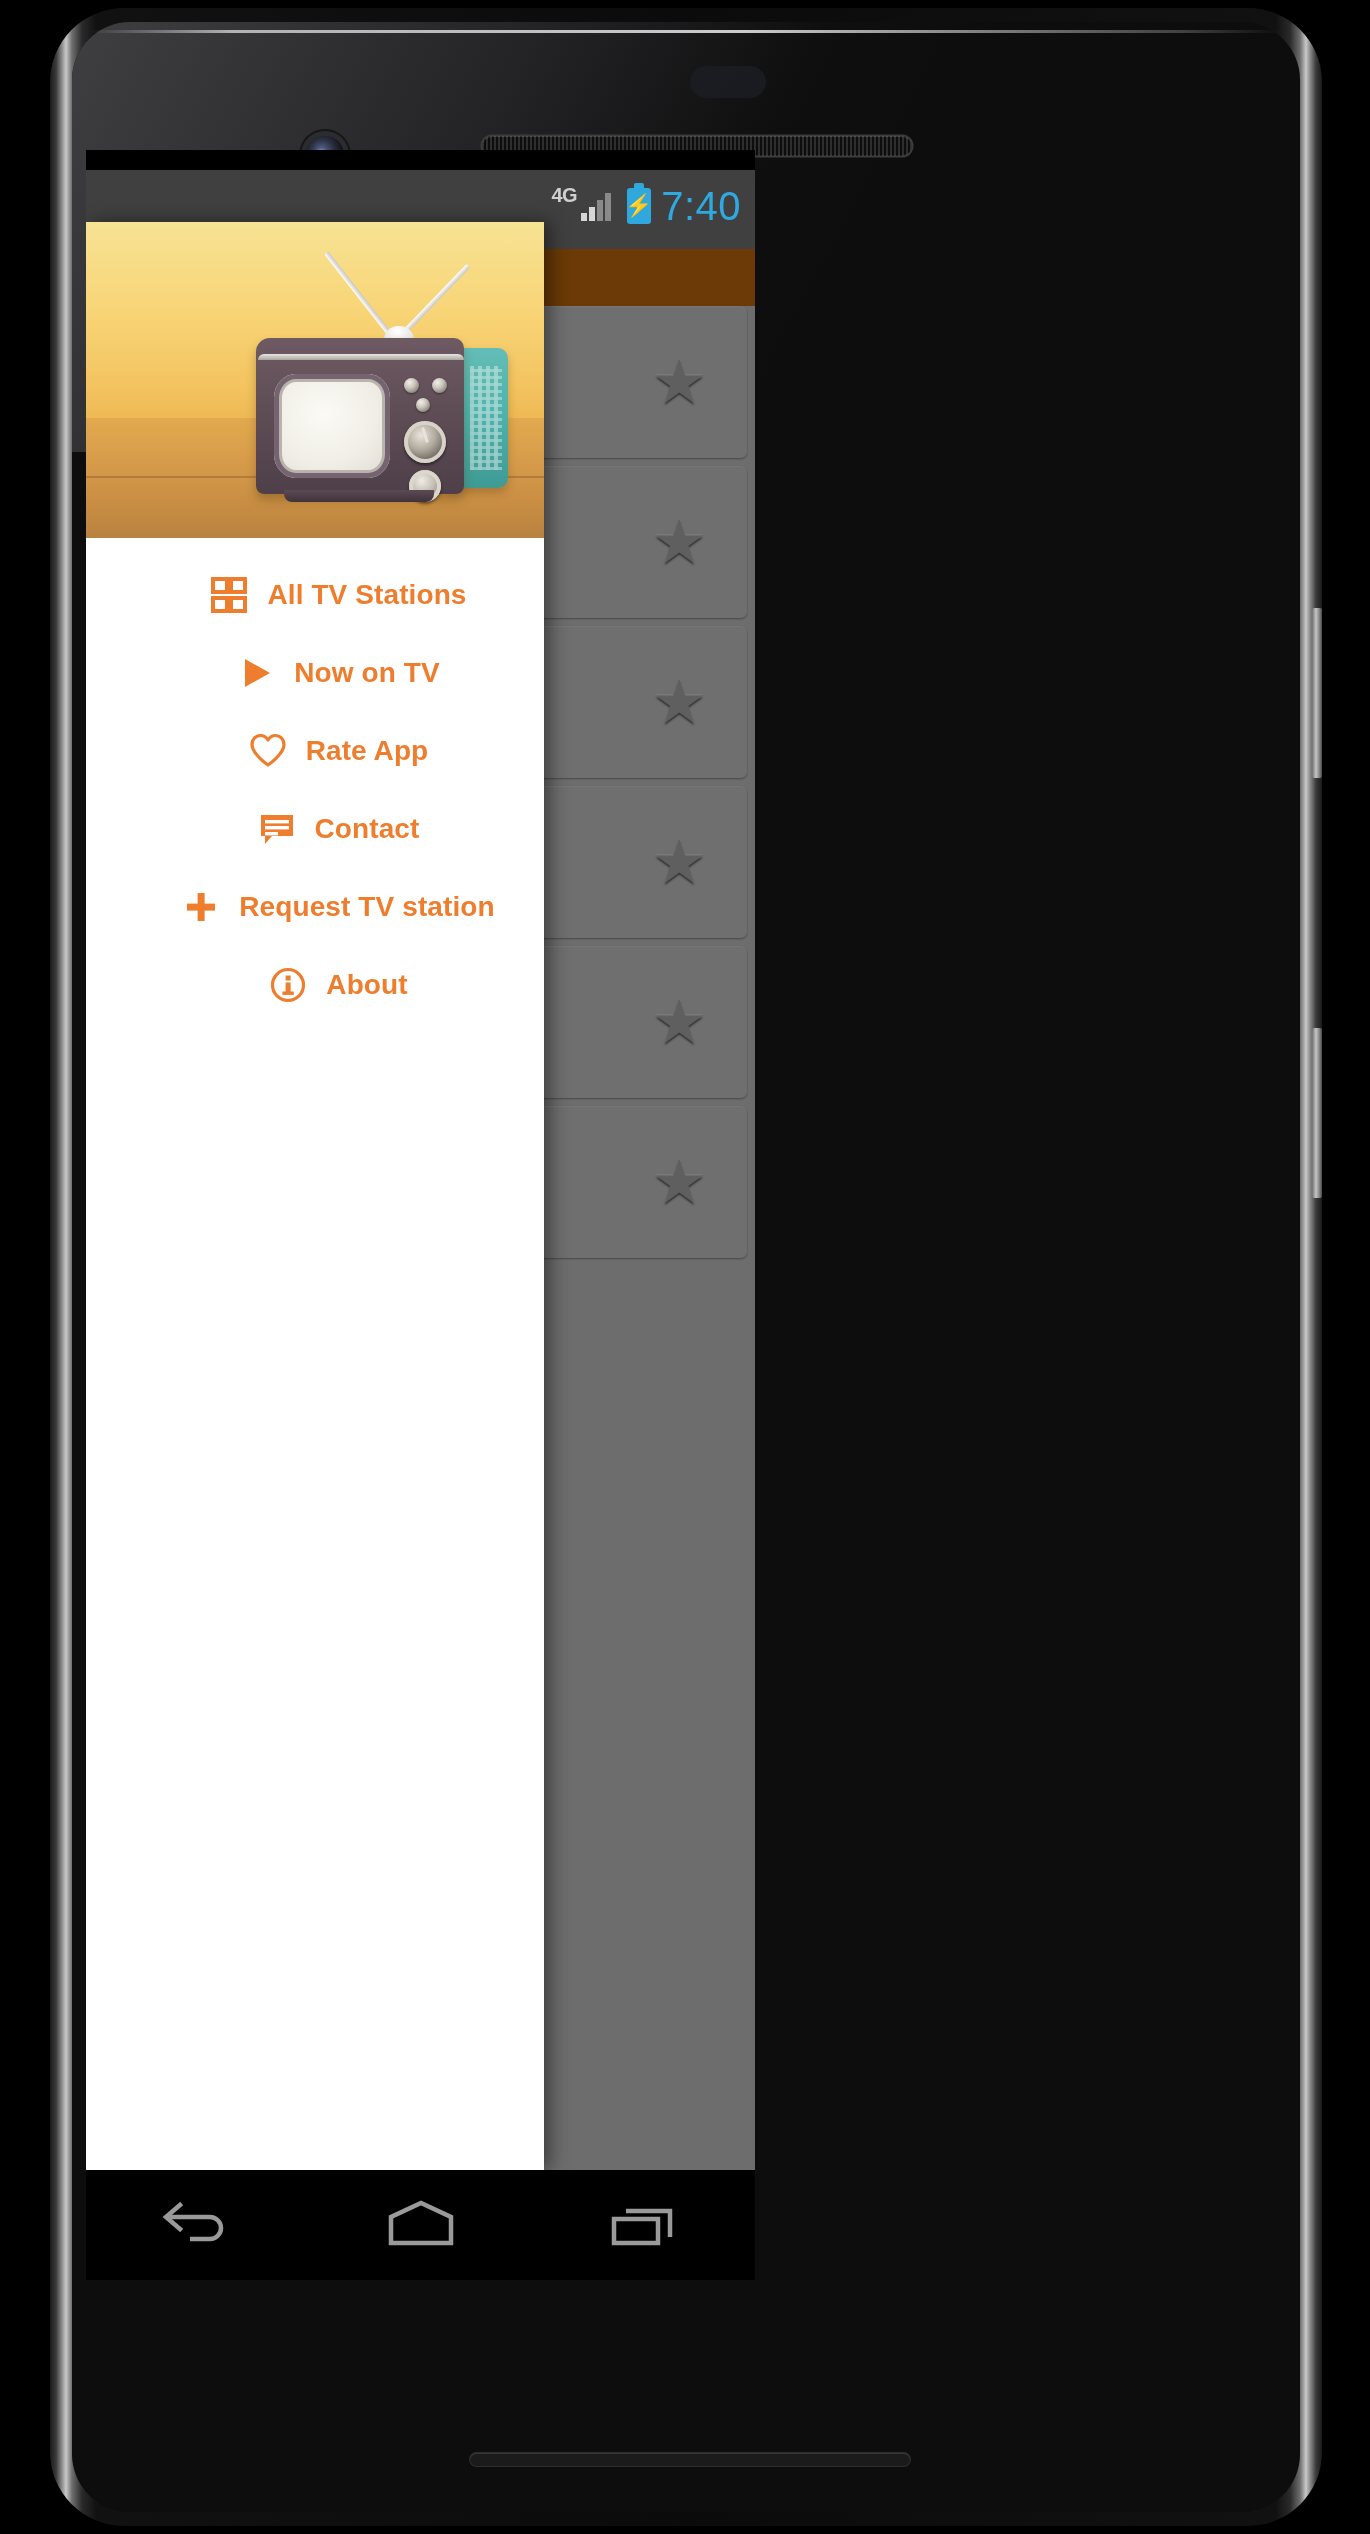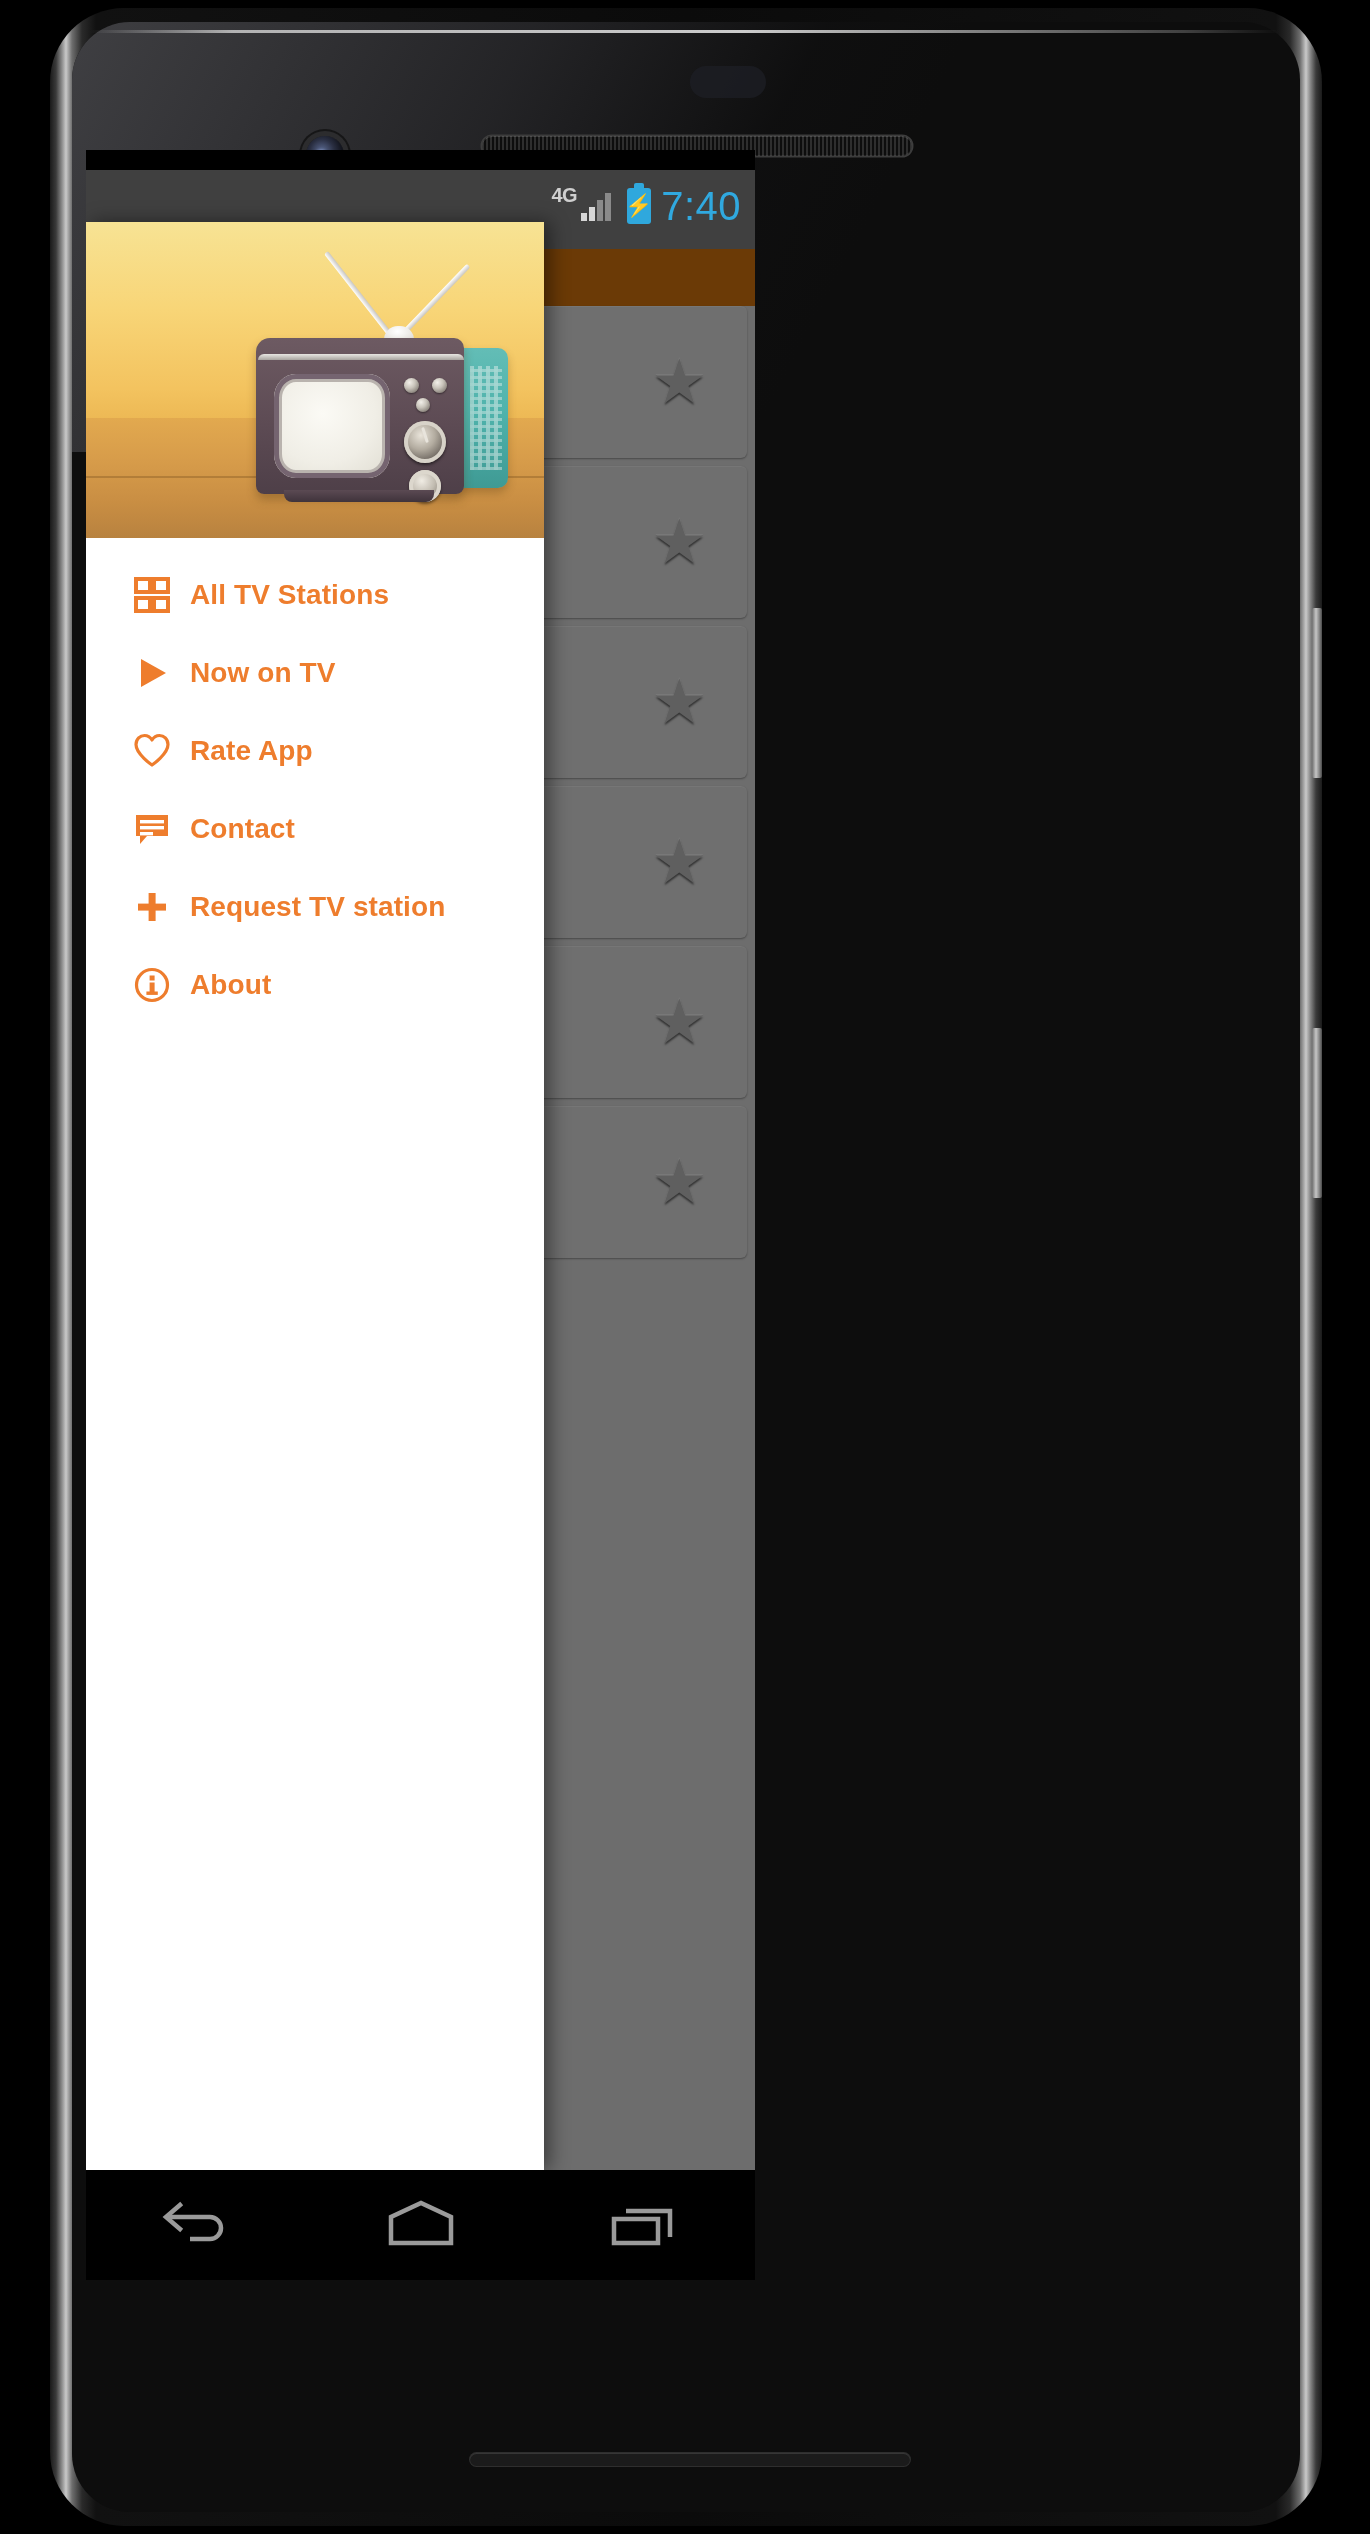--- a/index.html
+++ b/index.html
@@ -227,21 +227,21 @@
   #tip-left{ left:36px; top:170px; }
   #tip-right{ left:206px; top:136px; }
   #tv-stand{
     position:absolute; left:28px; top:170px; width:150px; height:12px;
     background: linear-gradient(180deg,#5b4a53,#3f333b); border-radius:0 0 8px 8px;
   }
 
   
   #drawer-menu { padding-top: 18px; }
   .menu-item {
-    display:flex; align-items:center; height:78px; padding-left:28px; cursor:pointer;
+    display:flex; align-items:center; height:78px; padding-left:28px; cursor:pointer;justify-content:center;
   }
   .menu-icon {
     width:76px; min-width:76px; display:flex; align-items:center; justify-content:center;
   }
   .menu-label {
     font-size:28px; font-weight:bold; color:#EE7D2D; letter-spacing:.1px; white-space:nowrap;
   }
   .ico { display:block; }
 
   

